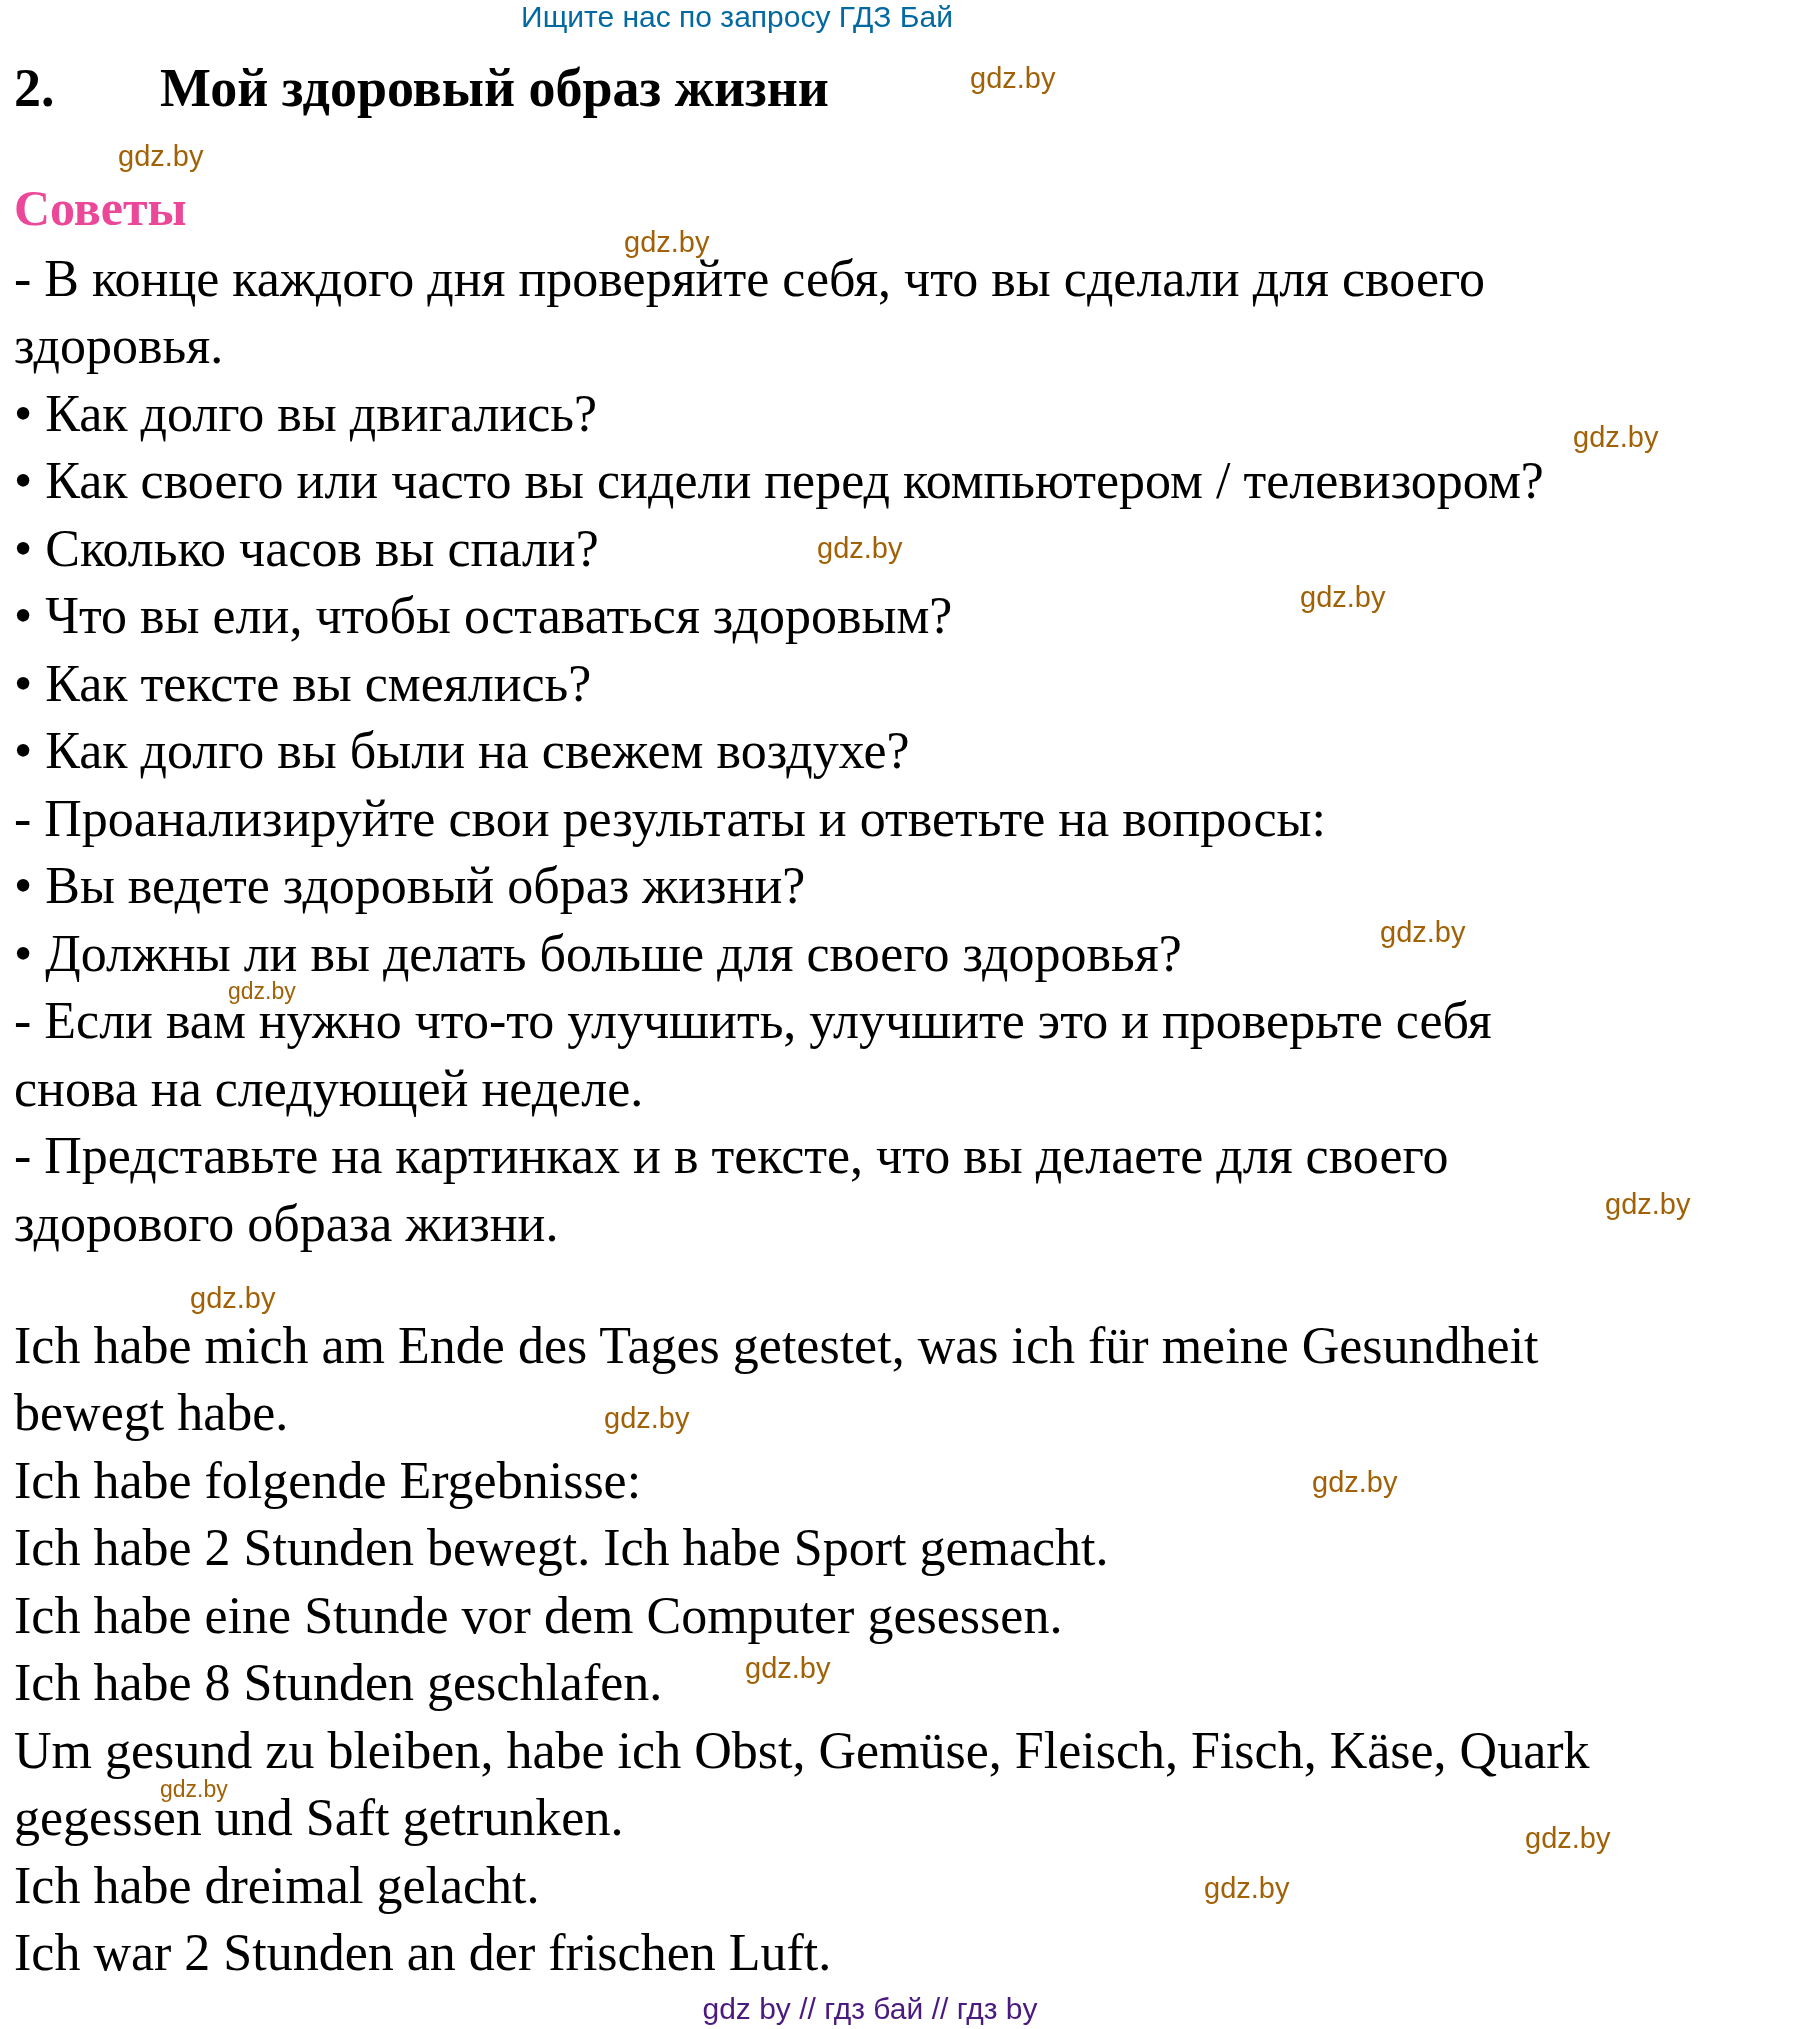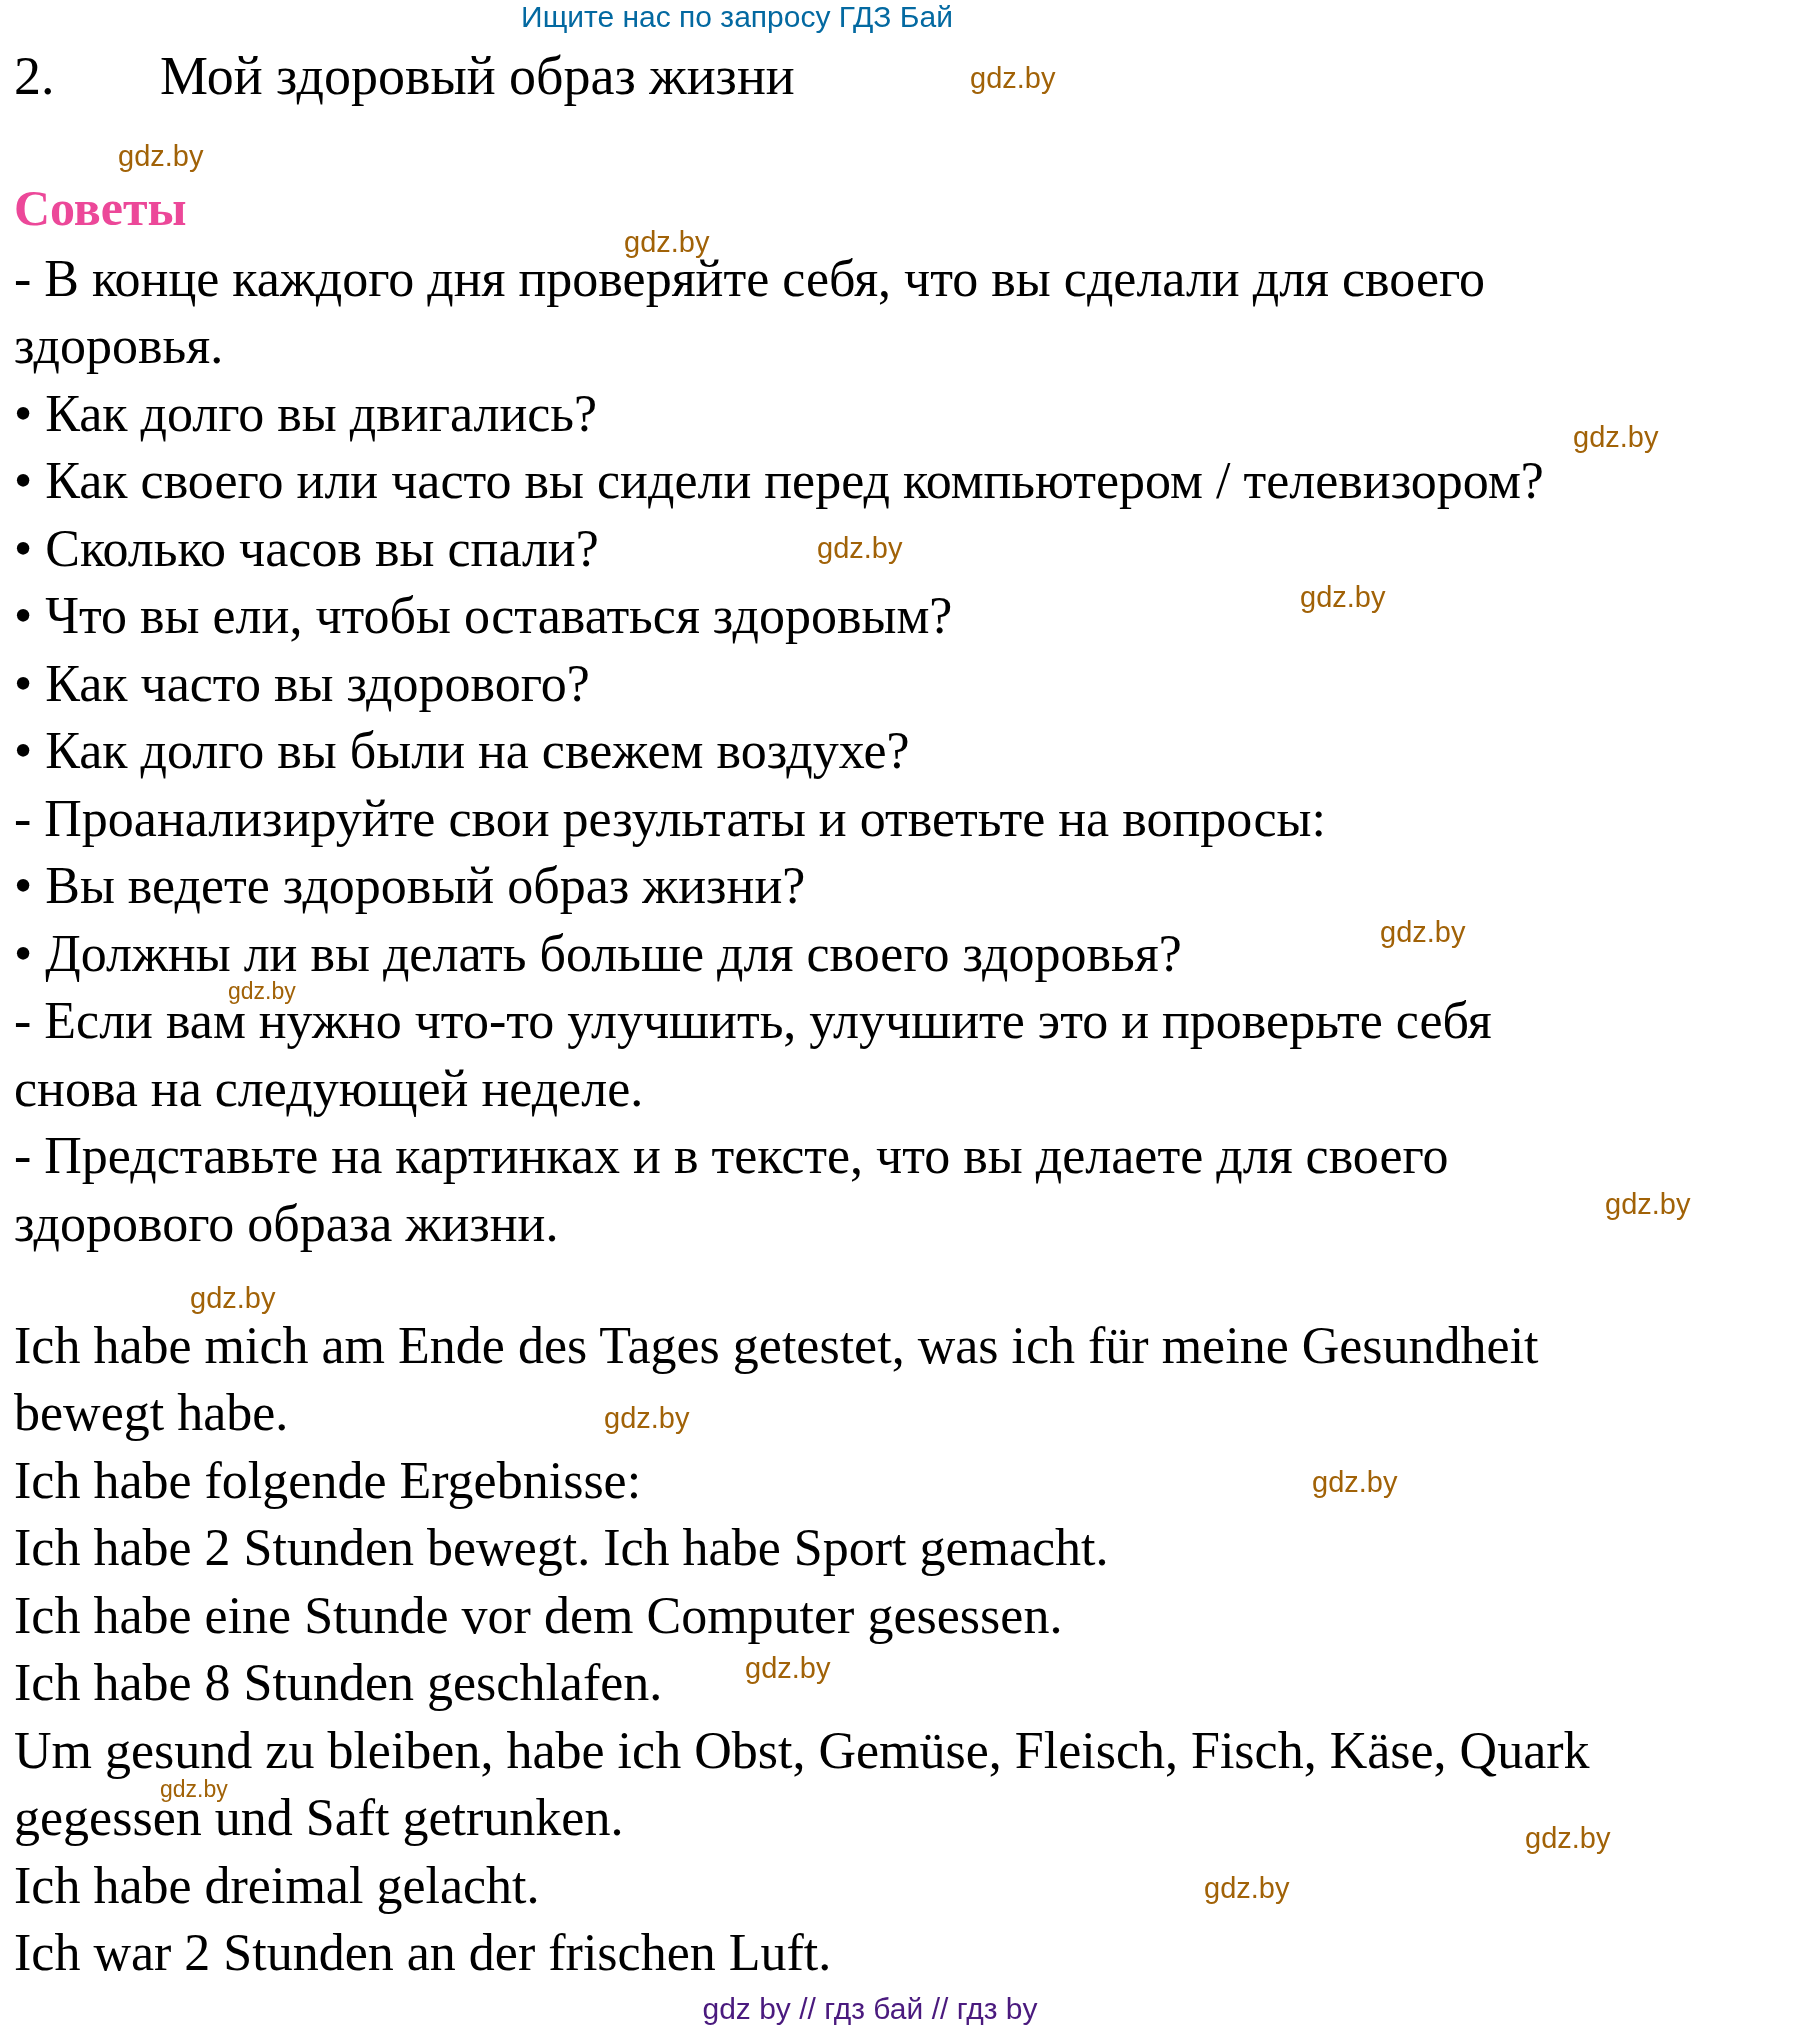--- a/index.html
+++ b/index.html
@@ -4,22 +4,22 @@
 <style>
   html, body { margin: 0; padding: 0; background: #ffffff; }
   body { width: 1808px; height: 2029px; position: relative; overflow: hidden; }
   .banner {
     position: absolute; left: 0; width: 1466px; top: 0; height: 34px;
     text-align: center; font-family: "Liberation Sans", sans-serif;
     font-size: 30px; line-height: 34px; color: #0369a1;
   }
   .banner span { position: relative; left: 4px; }
   .heading {
-    position: absolute; top: 44px; left: 14px;
-    font-family: "Liberation Serif", serif; font-weight: normal;
+    position: absolute; top: 56px; left: 14px;
+    font-family: "Liberation Serif", serif; font-weight: bold;
     font-size: 54px; line-height: 64px; color: #000; white-space: nowrap;
   }
   .heading .num { display: inline-block; width: 146px; }
   .subheading {
     position: absolute; top: 178px; left: 14px;
     font-family: "Liberation Serif", serif; font-weight: bold;
     font-size: 50px; line-height: 60px; color: #ec4899;
   }
   .line {
     position: absolute; left: 14px;
@@ -46,21 +46,21 @@
 <div class="heading"><span class="num">2.</span><span>Мой здоровый образ жизни</span></div>
 
 <div class="subheading">Советы</div>
 
 <div class="line" style="top:248px">- В конце каждого дня проверяйте себя, что вы сделали для своего</div>
 <div class="line" style="top:315px">здоровья.</div>
 <div class="line" style="top:383px">• Как долго вы двигались?</div>
 <div class="line" style="top:450px">• Как своего или часто вы сидели перед компьютером / телевизором?</div>
 <div class="line" style="top:518px">• Сколько часов вы спали?</div>
 <div class="line" style="top:585px">• Что вы ели, чтобы оставаться здоровым?</div>
-<div class="line" style="top:653px">• Как часто вы здорового?</div>
+<div class="line" style="top:653px">• Как тексте вы смеялись?</div>
 <div class="line" style="top:720px">• Как долго вы были на свежем воздухе?</div>
 <div class="line" style="top:788px">- Проанализируйте свои результаты и ответьте на вопросы:</div>
 <div class="line" style="top:855px">• Вы ведете здоровый образ жизни?</div>
 <div class="line" style="top:923px">• Должны ли вы делать больше для своего здоровья?</div>
 <div class="line" style="top:990px">- Если вам нужно что-то улучшить, улучшите это и проверьте себя</div>
 <div class="line" style="top:1058px">снова на следующей неделе.</div>
 <div class="line" style="top:1125px">- Представьте на картинках и в тексте, что вы делаете для своего</div>
 <div class="line" style="top:1193px">здорового образа жизни.</div>
 
 <div class="line" style="top:1315px">Ich habe mich am Ende des Tages getestet, was ich für meine Gesundheit</div>

